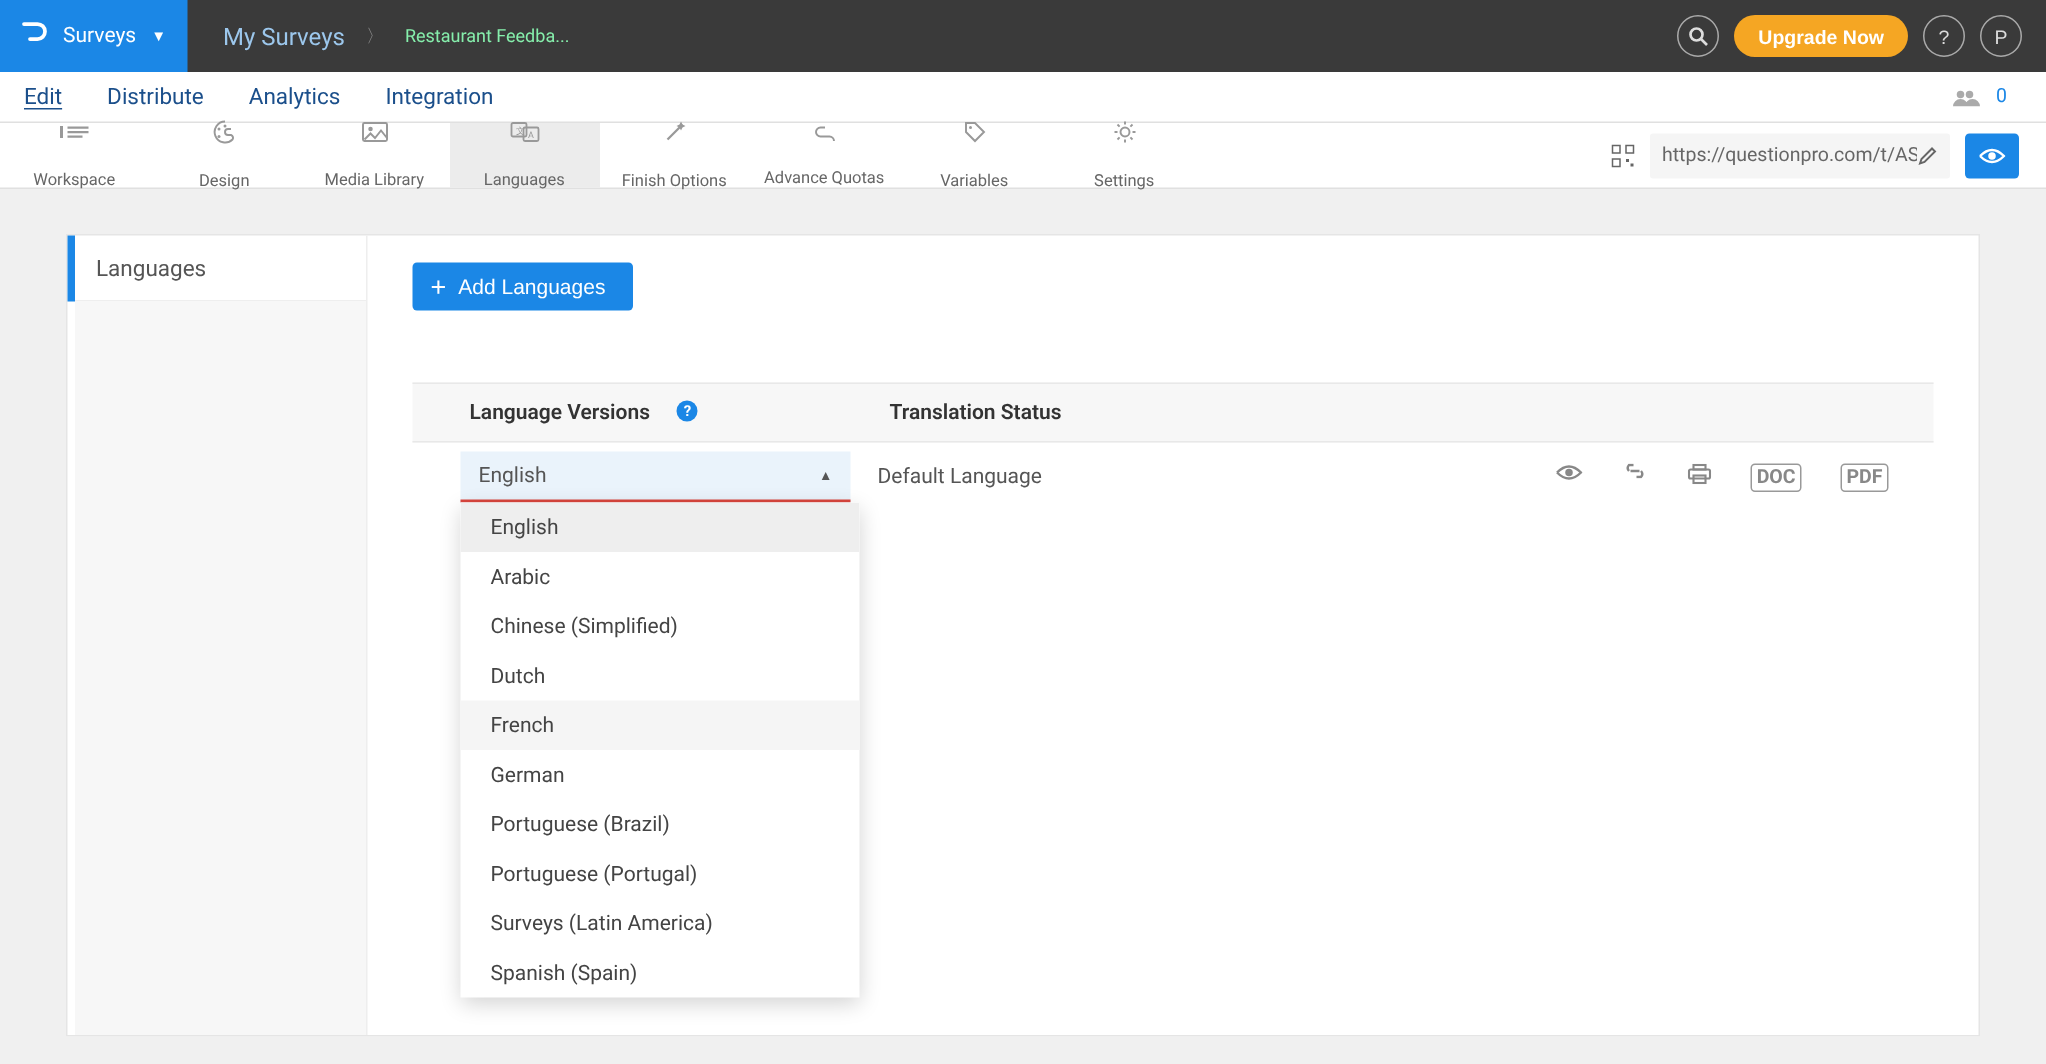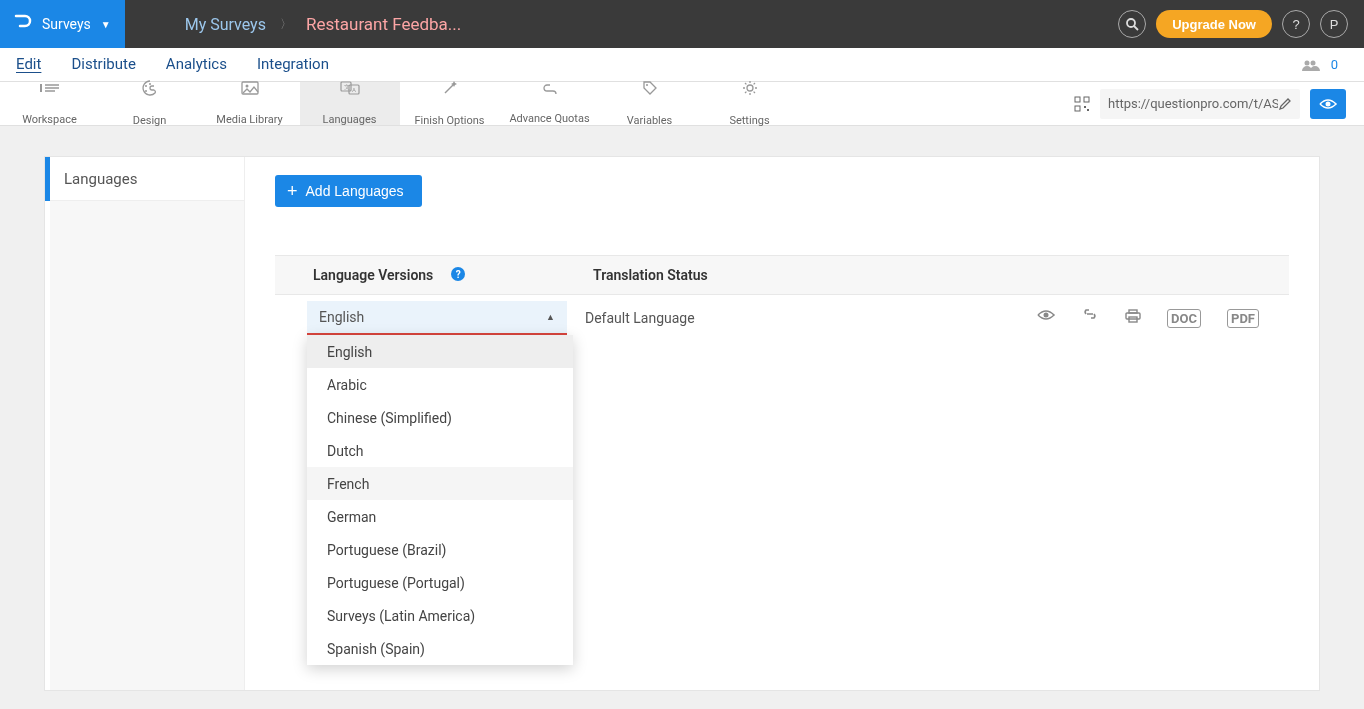--- a/index.html
+++ b/index.html
@@ -4,24 +4,24 @@
 <style>
   * { box-sizing: border-box; margin: 0; padding: 0; }
   body { font-family: -apple-system, BlinkMacSystemFont, "Segoe UI", Roboto, Arial, sans-serif; background: #f0f0f0; font-size: 14px; color: #333; }
 
   
   .top-header { height: 48px; background: #3a3a3a; display: flex; align-items: center; }
   .brand-section { height: 48px; background: #1b87e6; display: flex; align-items: center; padding: 0 14px; gap: 10px; color: #fff; }
   .brand-logo { font-size: 22px; font-weight: 600; }
   .brand-product { font-size: 14px; }
   .brand-chev { font-size: 10px; }
-  .breadcrumb-area { display: flex; align-items: center; gap: 14px; padding-left: 24px; color: #aaa; margin-left: 36px; }
+  .breadcrumb-area { display: flex; align-items: center; gap: 14px; padding-left: 24px; color: #aaa; }
   .breadcrumb-link { color: #9cc7ec; font-size: 16px; }
   .breadcrumb-sep { color: #888; font-size: 12px; }
-  .survey-title { color: #fca5a5; font-size: 17px; }
+  .survey-title { color: #86efac; font-size: 12px; }
   .header-right { margin-left: auto; display: flex; align-items: center; gap: 10px; padding-right: 16px; }
   .circle-btn { width: 28px; height: 28px; border-radius: 50%; border: 1.5px solid #aaa; background: transparent; display: flex; align-items: center; justify-content: center; color: #ddd; font-size: 13px; cursor: pointer; }
   .upgrade-btn { background: #f5a623; color: #fff; border: none; height: 28px; padding: 0 16px; border-radius: 14px; font-weight: 600; font-size: 13px; cursor: pointer; }
 
   
   .main-nav { height: 34px; background: #fff; border-bottom: 1px solid #e0e0e0; display: flex; align-items: center; padding-left: 16px; gap: 30px; }
   .main-nav-item { font-size: 15px; color: #1b4f8b; cursor: pointer; padding-bottom: 2px; }
   .main-nav-item.active { text-decoration: underline; text-underline-offset: 3px; }
   .main-nav-right { margin-left: auto; display: flex; align-items: center; gap: 10px; padding-right: 26px; color: #888; font-size: 13px; }
   .main-nav-right .count { color: #1b87e6; }

